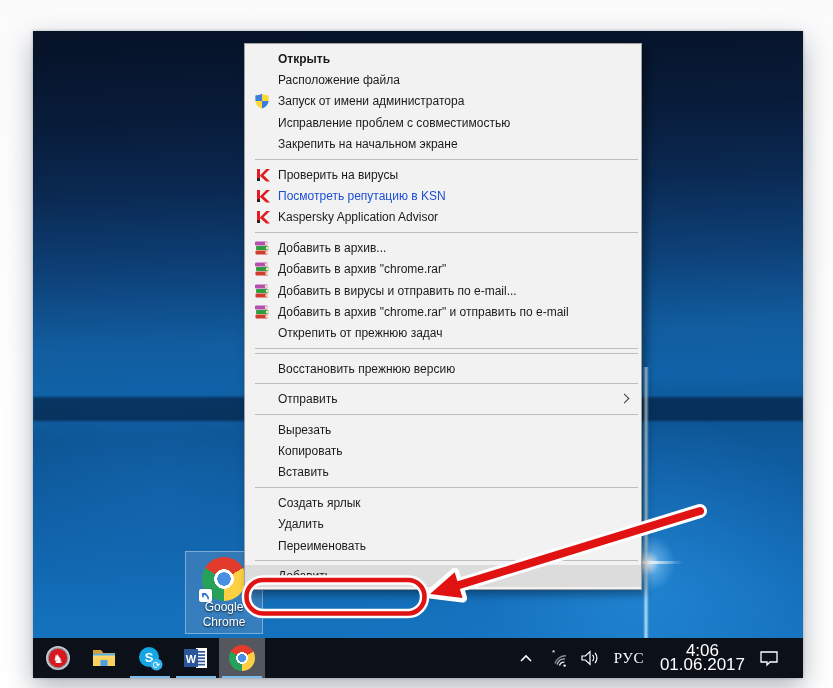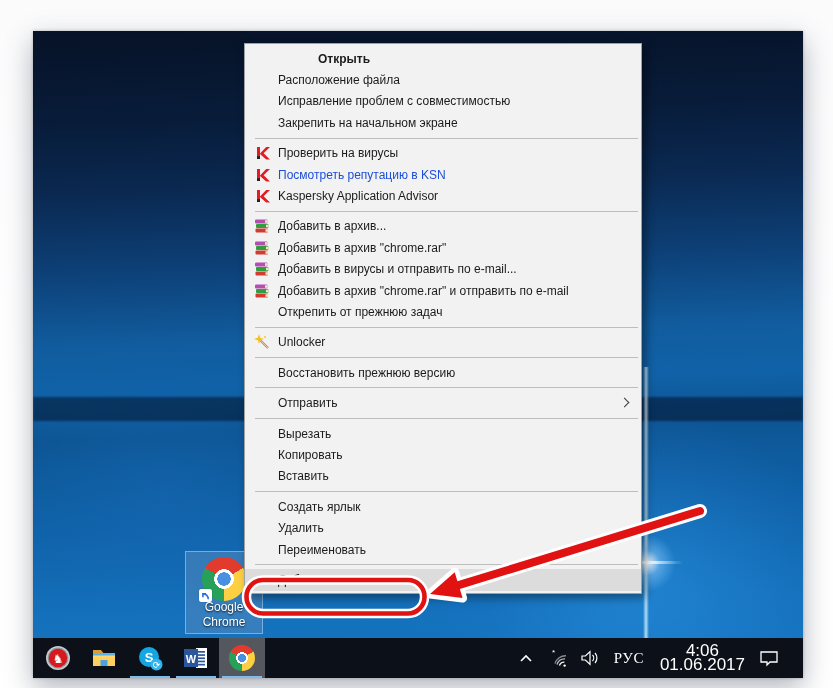--- a/index.html
+++ b/index.html
@@ -40,21 +40,21 @@
   .tray{margin-left:auto;display:flex;align-items:center;gap:8px;padding-right:22px;color:#fff;}
   .tray-ic{display:flex;align-items:center;justify-content:center;width:24px;height:28px;}
   .tray-lang{font-size:15px;letter-spacing:.5px;padding:0 4px;font-family:Liberation Serif, serif;}
   .tray-clock{font-size:17px;text-align:center;line-height:14px;padding:0 4px;min-width:62px;}
   
   .menu{position:absolute;left:211px;top:12px;width:398px;z-index:3;background:#f2f2f2;border:1px solid #9fa0a2;
     box-shadow:4px 4px 9px rgba(0,0,0,.40);box-sizing:border-box;padding:4px 0 2px 0;font-size:12px;color:#1b1b1b;}
   .mi{height:21.4px;display:flex;align-items:center;padding-left:9px;position:relative;}
   .mi .ic{width:24px;height:16px;display:flex;align-items:center;flex:0 0 24px;}
   .mi .ic svg{width:16px;height:16px;}
-  .mi.bold{font-weight:bold;gap:40px;}
+  .mi.bold{font-weight:bold;}
   .mi.disabled{color:#1d4ed8;}
   .mi.hl{background:#dcdcdc;}
   .sep{border-top:1px solid #bdbdbd;margin:4px 3px 4px 10px;height:0;}
   .subarrow{position:absolute;right:13px;top:7px;width:6px;height:6px;border-top:1.4px solid #3a3a3a;border-right:1.4px solid #3a3a3a;transform:rotate(45deg);}
   
   .annot{position:absolute;inset:0;z-index:5;pointer-events:none;}
 </style>
 </head>
 <body>
 
@@ -165,20 +165,38 @@
     <div class="menu">
       <div class="mi bold">
           <span class="ic"></span>
           <span>Открыть</span>
         </div>
       <div class="mi">
           <span class="ic"></span>
           <span>Расположение файла</span>
         </div>
       <div class="mi">
+        <span class="ic">
+          <svg viewBox="0 0 16 16">
+              <defs>
+                <clipPath id="shc">
+                  <path d="M8 .8c2.2 1 4.4 1.6 6.6 1.6v5c0 4-2.8 6.7-6.6 8C4.2 14.1 1.4 11.4 1.4 7.4v-5C3.6 2.4 5.8 1.8 8 .8z"></path>
+                </clipPath>
+              </defs>
+          <g clip-path="url(#shc)">
+                <rect width="8" height="8" fill="#3b7dd8"></rect>
+                <rect x="8" width="8" height="8" fill="#fdd835"></rect>
+                <rect y="8" width="8" height="8" fill="#fdd835"></rect>
+                <rect x="8" y="8" width="8" height="8" fill="#3b7dd8"></rect>
+              </g>
+            </svg>
+        </span>
+          <span>Запуск от имени администратора</span>
+        </div>
+      <div class="mi">
           <span class="ic"></span>
           <span>Исправление проблем с совместимостью</span>
         </div>
       <div class="mi">
           <span class="ic"></span>
           <span>Закрепить на начальном экране</span>
         </div>
       <div class="sep"></div>
       <div class="mi">
         <span class="ic">
@@ -261,31 +279,20 @@
               <rect x="11.5" y="11.2" width="2.6" height="2.6" fill="#f3e6c8"></rect>
             </svg>
           </span>
         <span>Добавить в архив "chrome.rar" и отправить по e-mail</span>
         </div>
       <div class="mi">
           <span class="ic"></span>
           <span>Открепить от прежнюю задач</span>
         </div>
       <div class="sep"></div>
-      <div class="mi">
-        <span class="ic">
-            <svg viewBox="0 0 16 16">
-              <line x1="6" y1="6" x2="14" y2="14" stroke="#b98a4a" stroke-width="2.2"></line>
-              <line x1="6" y1="6" x2="14" y2="14" stroke="#ecdcba" stroke-width=".8"></line>
-              <path d="M5 0 6.2 3.8 10 5 6.2 6.2 5 10 3.8 6.2 0 5 3.8 3.8z" fill="#f6c21a"></path>
-              <circle cx="11" cy="3" r=".9" fill="#f6c21a"></circle>
-            </svg>
-          </span>
-        <span>Unlocker</span>
-        </div>
       <div class="sep"></div>
       <div class="mi">
           <span class="ic"></span>
           <span>Восстановить прежнюю версию</span>
         </div>
       <div class="sep"></div>
       <div class="mi">
           <span class="ic"></span>
           <span>Отправить</span>
           <span class="subarrow"></span>

